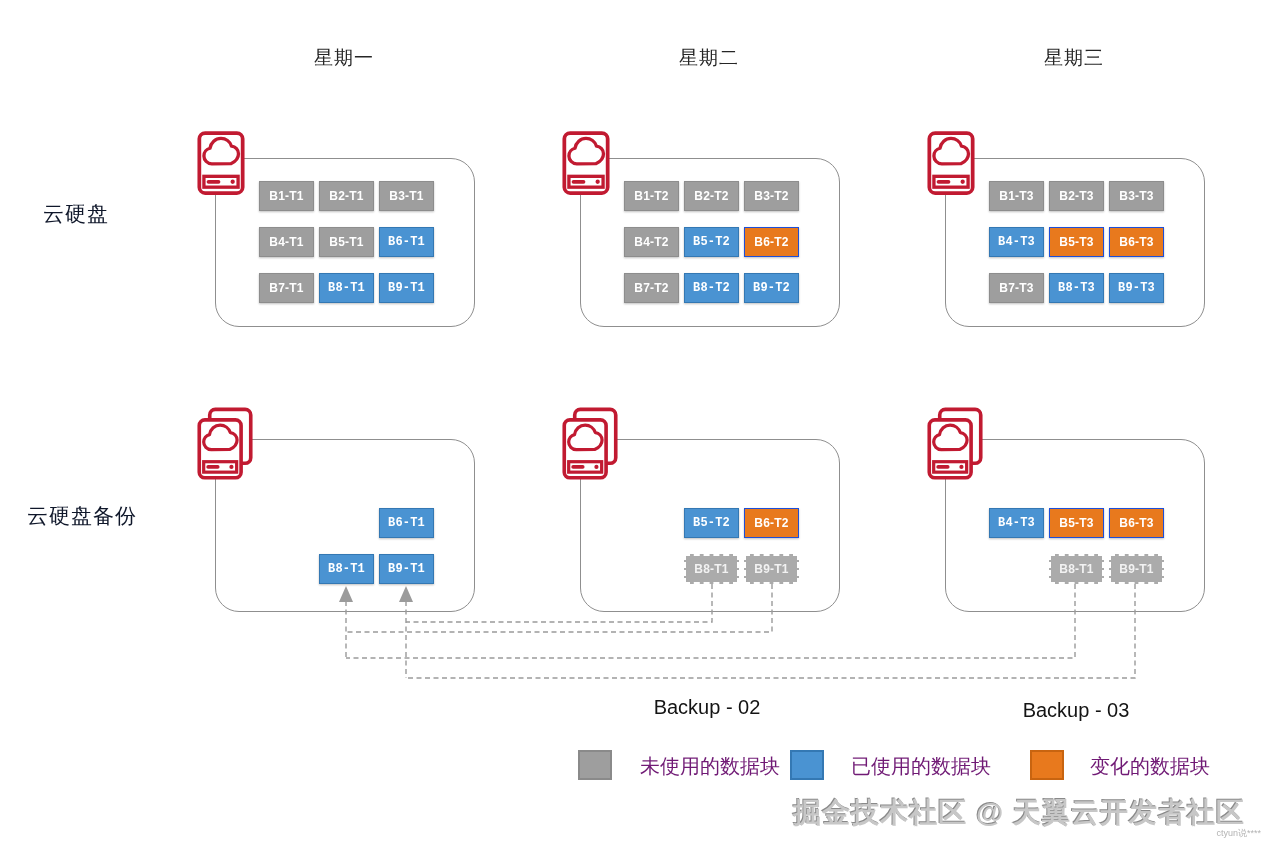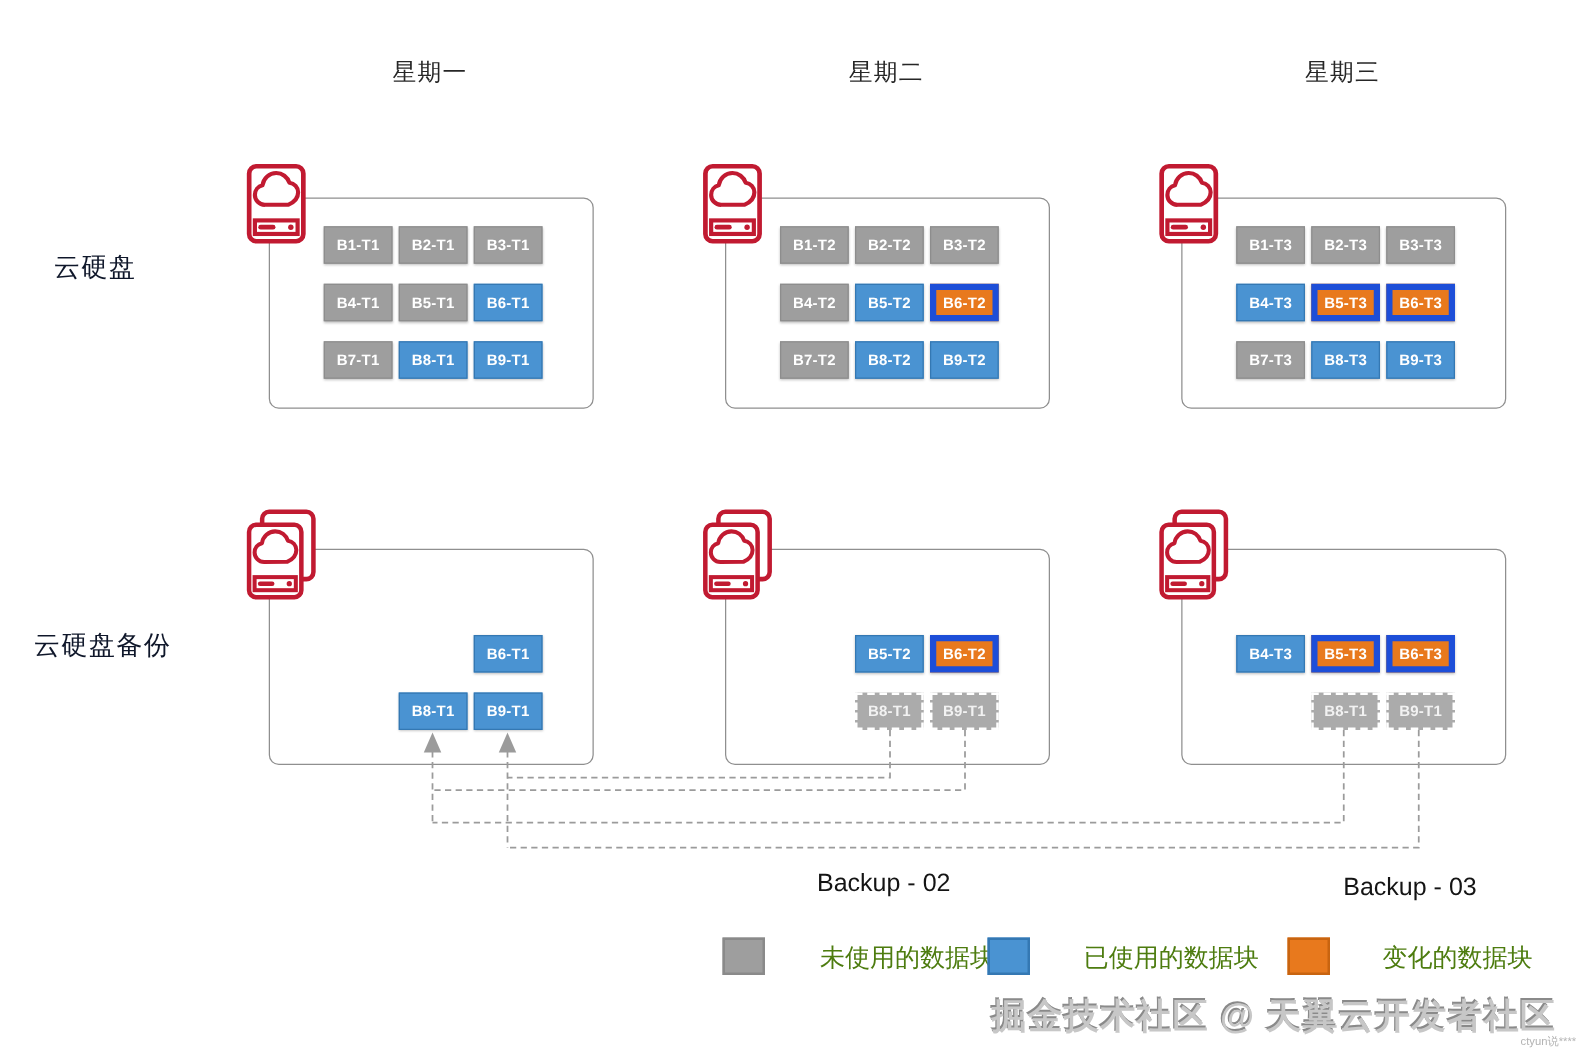--- a/index.html
+++ b/index.html
@@ -3,43 +3,43 @@
 <meta charset="utf-8">
 <style>
   html,body{margin:0;padding:0;background:#fff;}
   #canvas{
     position:relative;width:1269px;height:845px;background:#ffffff;overflow:hidden;
     font-family:"Liberation Sans","DejaVu Sans",sans-serif;
   }
   .day-header{position:absolute;top:45px;width:200px;text-align:center;
     font-size:19px;color:#262626;letter-spacing:1px;}
   .row-label{position:absolute;font-size:21px;color:#0f172a;letter-spacing:1px;}
-  .box{position:absolute;width:258px;border:1px solid #8f8f8f;border-radius:8px;background:#fff;}
+  .box{position:absolute;width:258px;border:1px solid #8f8f8f;border-radius:24px;background:#fff;}
   .disk-box{top:158px;height:167px;}
   .backup-box{top:439px;height:171px;}
   .box-icon{position:absolute;}
   .disk-ic{left:-20px;top:-30px;width:50px;height:68px;}
   .backup-ic{left:-20px;top:-33px;width:58px;height:74px;}
   .block{position:absolute;width:55px;height:30px;box-sizing:border-box;
     display:flex;align-items:center;justify-content:center;
     color:#fff;font-weight:bold;font-size:12px;letter-spacing:0.2px;
     box-shadow:0 1px 2px rgba(0,0,0,0.25);}
   .unused{background:#9e9e9e;border:1px solid #8d8d8d;}
-  .used{background:#4a93d2;border:1px solid #3478b3;}
-  .changed{background:#e8791d;border:5px solid #1d4ed8;}
+  .used{background:#4a93d2;border:1px solid #3478b3;font-family:Liberation Mono, monospace;}
+  .changed{background:#e8791d;border:1px solid #1d4ed8;}
   .referenced{background:#ababab;border:2px dashed #ffffff;color:#f2f2f2;box-shadow:none;}
   .r1{top:22px}.r2{top:68px}.r3{top:114px}
   .c1{left:43px}.c2{left:103px}.c3{left:163px}
   .backup-label{position:absolute;top:696px;width:200px;text-align:center;
     font-size:20px;color:#141414;}
   .legend-swatch{position:absolute;top:750px;width:34px;height:30px;box-sizing:border-box;}
   .sw-unused{left:578px;background:#9e9e9e;border:2px solid #8a8a8a;}
   .sw-used{left:790px;background:#4a93d2;border:2px solid #3478b3;}
   .sw-changed{left:1030px;background:#e8791d;border:2px solid #c86410;}
-  .legend-label{position:absolute;top:753px;font-size:20px;color:#4d7c0f;margin-left:16px;}
+  .legend-label{position:absolute;top:753px;font-size:20px;color:#701a75;}
   .ll-unused{left:640px}.ll-used{left:851px}.ll-changed{left:1090px}
   .overlay{position:absolute;left:0;top:0;z-index:6;pointer-events:none;}
   .watermark{position:absolute;top:794px;right:24px;font-size:28px;font-weight:bold;
     color:#c7c7c7;letter-spacing:1px;
     text-shadow:-1px -1px 0 #8a8a8a, 1px 1px 0 #ffffff;}
   .watermark-sub{position:absolute;top:827px;right:8px;font-size:9px;color:#b3b3b3;}
 </style>
 </head>
 <body>
 
@@ -156,21 +156,21 @@
       <path d="M1075 584 V658 H346"></path>
       <path d="M1135 584 V678 H406"></path>
     </g>
     <g fill="#9b9b9b">
       <polygon points="339,602 353,602 346,586"></polygon>
       <polygon points="399,602 413,602 406,586"></polygon>
     </g>
   </svg>
 
   <div class="backup-label" style="left:607px">Backup - 02</div>
-  <div class="backup-label" style="left:1028px;top:699px">Backup - 03</div>
+  <div class="backup-label" style="left:976px;top:699px">Backup - 03</div>
 
   <div class="legend-swatch sw-unused"></div>
   <div class="legend-label ll-unused">未使用的数据块</div>
   <div class="legend-swatch sw-used"></div>
   <div class="legend-label ll-used">已使用的数据块</div>
   <div class="legend-swatch sw-changed"></div>
   <div class="legend-label ll-changed">变化的数据块</div>
 
   <div class="watermark">掘金技术社区 @ 天翼云开发者社区</div>
   <div class="watermark-sub">ctyun说****</div>

